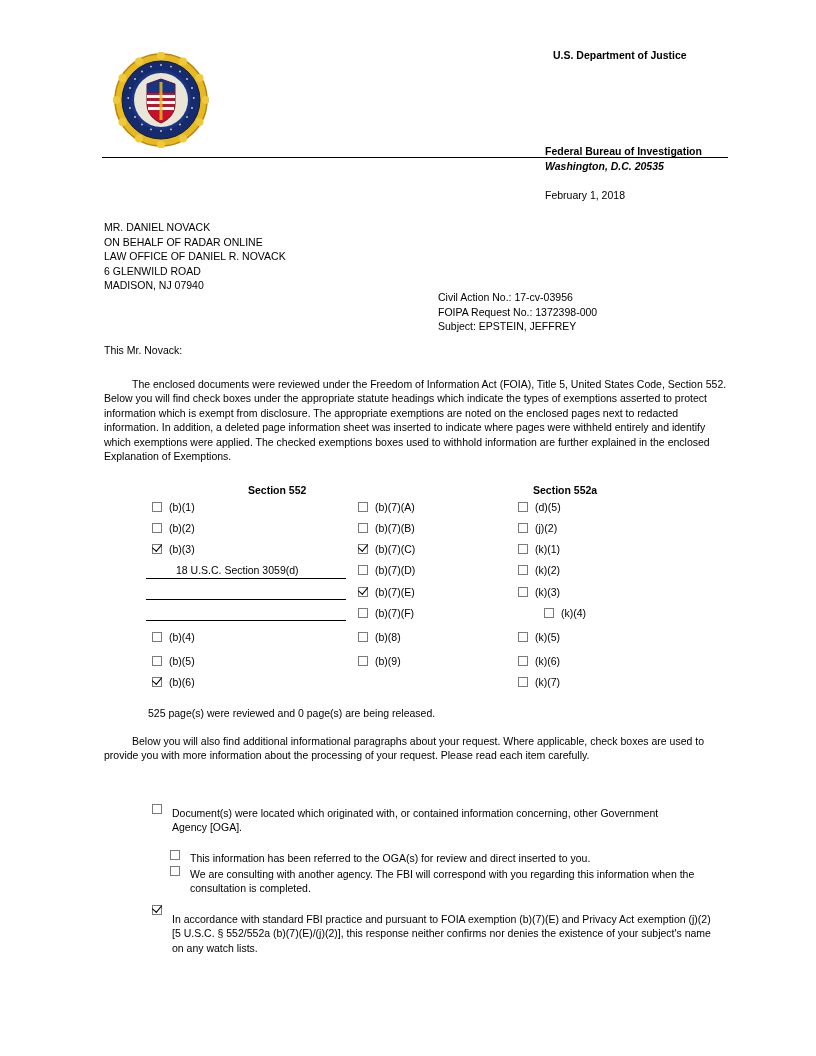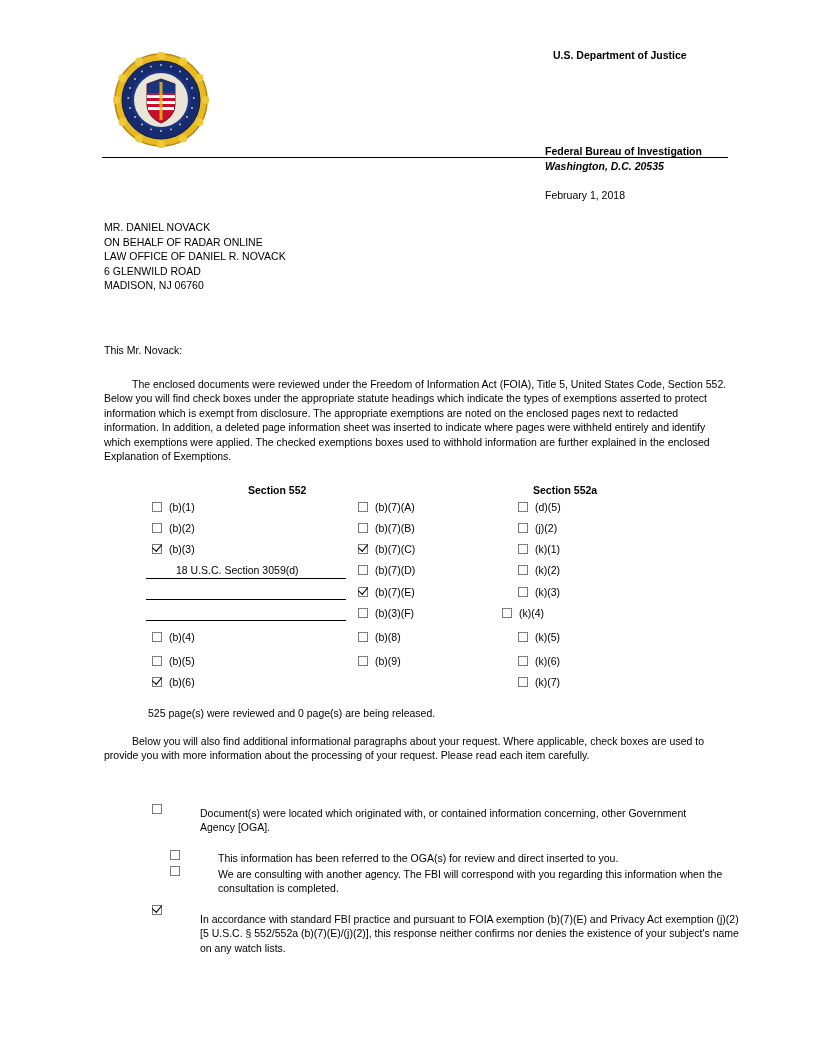--- a/index.html
+++ b/index.html
@@ -149,21 +149,20 @@
     font-size: 10.5px;
     line-height: 14.4px;
     text-indent: 28px;
   }
 
   
   .lower-item {
     position: absolute;
     font-size: 10.5px;
     line-height: 14.4px;
-    margin-left: 28px;
   }
   .lower-box {
     position: absolute;
     width: 10px; height: 10px;
     border: 1px solid #7a7a7a;
     background: #ffffff;
   }
   .lower-box.checked::after {
     content: "";
     position: absolute;
@@ -248,22 +247,27 @@
     <div class="fbi-title">Federal Bureau of Investigation</div>
     <div class="fbi-address">Washington, D.C. 20535</div>
   </div>
 
   <div class="date">February 1, 2018</div>
 
   <div class="addr">MR. DANIEL NOVACK
 ON BEHALF OF RADAR ONLINE
 LAW OFFICE OF DANIEL R. NOVACK
 6 GLENWILD ROAD
-MADISON, NJ 06760</div>
-
+MADISON, NJ 07940</div>
+
+  <div class="caseinfo">
+    <div>Civil Action No.: 17-cv-03956</div>
+    <div>FOIPA Request No.: 1372398-000</div>
+    <div>Subject: EPSTEIN, JEFFREY</div>
+  </div>
 
   <div class="salutation">This Mr. Novack:</div>
 
   <div class="para1">The enclosed documents were reviewed under the Freedom of Information Act (FOIA), Title 5, United States Code, Section 552.   Below you will find check boxes under the appropriate statute headings which indicate the types of exemptions asserted to protect information which is exempt from disclosure.   The appropriate exemptions are noted on the enclosed pages next to redacted information.   In addition, a deleted page information sheet was inserted to indicate where pages were withheld entirely and identify which exemptions were applied.   The checked exemptions boxes used to withhold information are further explained in the enclosed Explanation of Exemptions.</div>
 
   <div class="sec-head sec-552">Section 552</div>
   <div class="sec-head sec-552a">Section 552a</div>
 
   <div class="cb-row" style="left:152px; top:501px;">
     <span class="cb"></span><span class="cb-label">(b)(1)</span>
@@ -299,21 +303,21 @@
   <div class="cb-row" style="left:358px; top:543px;">
     <span class="cb checked"></span><span class="cb-label">(b)(7)(C)</span>
   </div>
   <div class="cb-row" style="left:358px; top:564px;">
     <span class="cb"></span><span class="cb-label">(b)(7)(D)</span>
   </div>
   <div class="cb-row" style="left:358px; top:586px;">
     <span class="cb checked"></span><span class="cb-label">(b)(7)(E)</span>
   </div>
   <div class="cb-row" style="left:358px; top:607px;">
-    <span class="cb"></span><span class="cb-label">(b)(3)(F)</span>
+    <span class="cb"></span><span class="cb-label">(b)(7)(F)</span>
   </div>
   <div class="cb-row" style="left:358px; top:631px;">
     <span class="cb"></span><span class="cb-label">(b)(8)</span>
   </div>
   <div class="cb-row" style="left:358px; top:655px;">
     <span class="cb"></span><span class="cb-label">(b)(9)</span>
   </div>
 
   <div class="cb-row" style="left:518px; top:501px;">
     <span class="cb"></span><span class="cb-label">(d)(5)</span>
@@ -323,21 +327,21 @@
   </div>
   <div class="cb-row" style="left:518px; top:543px;">
     <span class="cb"></span><span class="cb-label">(k)(1)</span>
   </div>
   <div class="cb-row" style="left:518px; top:564px;">
     <span class="cb"></span><span class="cb-label">(k)(2)</span>
   </div>
   <div class="cb-row" style="left:518px; top:586px;">
     <span class="cb"></span><span class="cb-label">(k)(3)</span>
   </div>
-  <div class="cb-row" style="left:502px; top:607px;">
+  <div class="cb-row" style="left:544px; top:607px;">
     <span class="cb"></span><span class="cb-label">(k)(4)</span>
   </div>
   <div class="cb-row" style="left:518px; top:631px;">
     <span class="cb"></span><span class="cb-label">(k)(5)</span>
   </div>
   <div class="cb-row" style="left:518px; top:655px;">
     <span class="cb"></span><span class="cb-label">(k)(6)</span>
   </div>
   <div class="cb-row" style="left:518px; top:676px;">
     <span class="cb"></span><span class="cb-label">(k)(7)</span>

